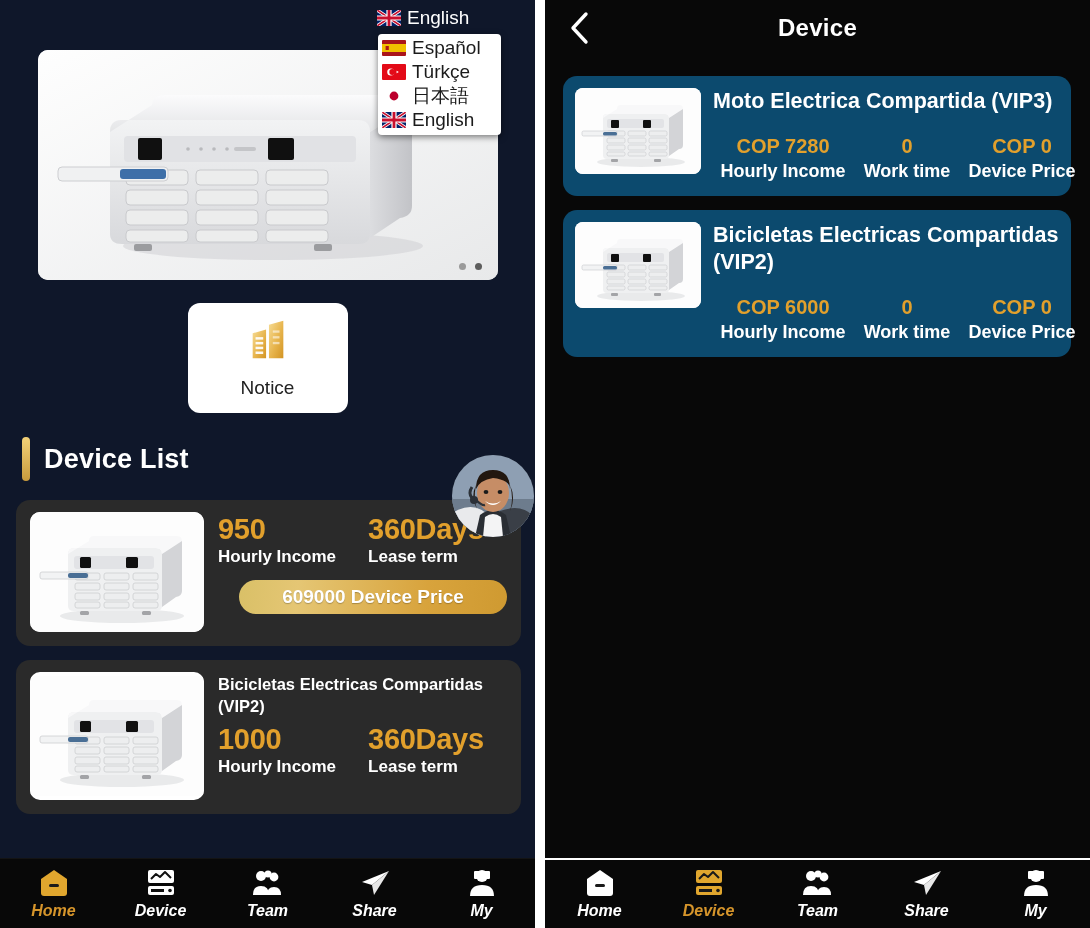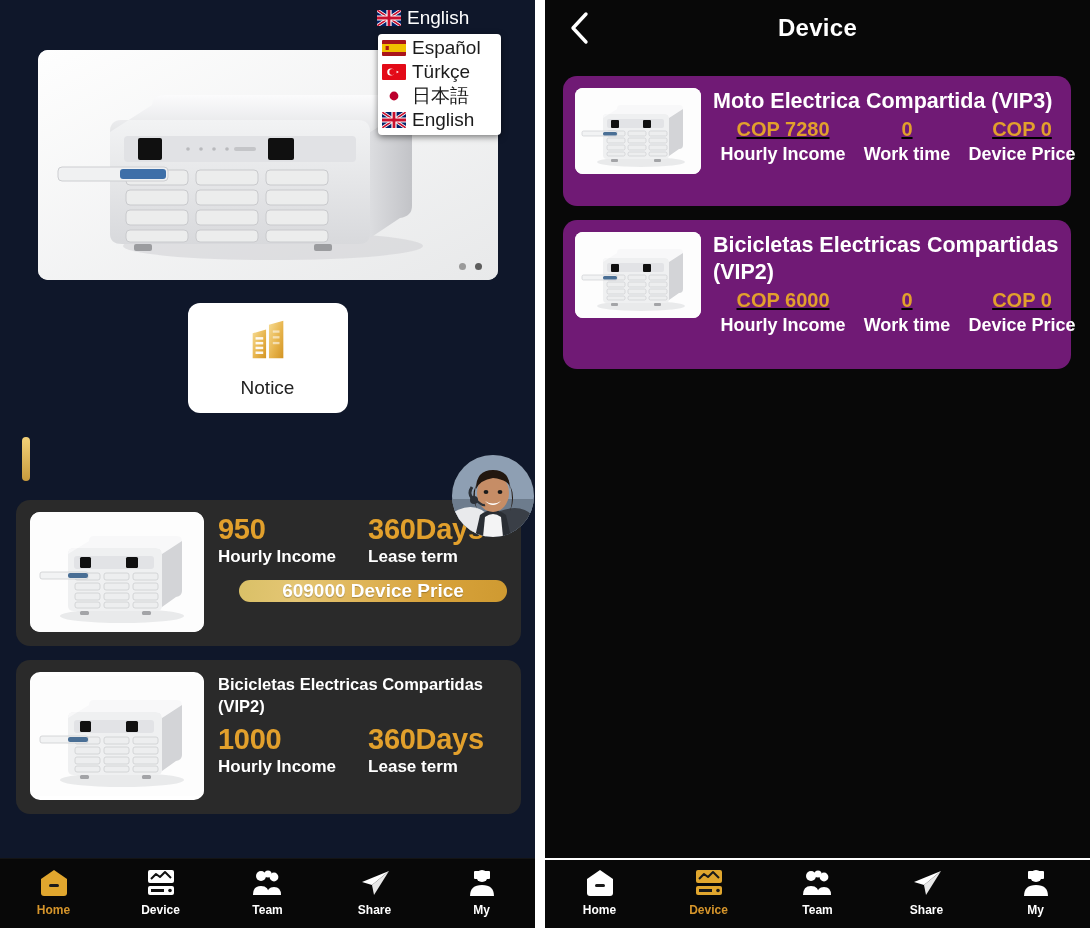--- a/index.html
+++ b/index.html
@@ -83,21 +83,21 @@
   }
   .dev-thumb.tall { height: 128px; }
   .dev-thumb svg { width: 100%; height: 100%; display: block; }
   .dev-body { flex: 1 1 auto; min-width: 0; padding-top: 1px; }
   .dev-name { color: #fff; font-size: 16.5px; font-weight: bold; line-height: 22px; margin-bottom: 6px; }
   .dev-stats { display: flex; gap: 32px; }
   .stat { min-width: 0; }
   .stat-val { color: #e2a02c; font-size: 29px; font-weight: bold; line-height: 33px; letter-spacing: -.3px; }
   .stat-lbl { color: #fff; font-size: 17px; font-weight: bold; line-height: 22px; white-space: nowrap; }
   .price-btn {
-    display: block; margin: 12px 0 0 auto; width: 268px; height: 22px;
+    display: block; margin: 12px 0 0 auto; width: 268px; height: 34px;
     border: none; border-radius: 19px; cursor: pointer;
     background: linear-gradient(95deg,#d9c067 0%,#e5c674 22%,#d8a33c 70%,#cf9a31 100%);
     color: #fff; font-size: 19px; font-weight: bold;
     font-family: "Liberation Sans", sans-serif;
     text-shadow: 0 1px 1px rgba(0,0,0,.25);
   }
 
   
   .r-header { position: relative; height: 56px; display: flex; align-items: center; }
   .back-btn {
@@ -105,46 +105,46 @@
     display: flex; align-items: center; justify-content: center;
     background: none; border: none; cursor: pointer;
   }
   .r-title {
     width: 100%; text-align: center; color: #fff; font-size: 24px;
     font-weight: 600; letter-spacing: .3px;
   }
 
   
   .r-list { position: absolute; left: 18px; top: 76px; width: 508px; }
-  .r-card { background: #701a75; border-radius: 14px; padding: 12px 10px 32px 12px; margin-bottom: 14px; }
+  .r-card { background: #0c4a6e; border-radius: 14px; padding: 12px 10px 13px 12px; margin-bottom: 14px; }
   .r-card-row { display: flex; gap: 12px; align-items: flex-start; }
   .r-thumb { flex: 0 0 126px; width: 126px; height: 86px; background: #fff; border-radius: 8px; overflow: hidden; }
   .r-thumb svg { width: 100%; height: 100%; display: block; }
   .r-body { flex: 1 1 auto; min-width: 0; }
   .r-name { color: #fff; font-size: 21.5px; font-weight: bold; line-height: 27px; }
-  .r-vals { display: flex; align-items: flex-end; margin-top: 1px; text-decoration: underline; }
+  .r-vals { display: flex; align-items: flex-end; margin-top: 18px; }
   .r-val { color: #e2a02c; font-size: 20px; font-weight: bold; line-height: 26px; text-align: center; }
   .r-lbls { display: flex; margin-top: 0px; }
   .r-lbl { color: #fff; font-size: 18px; font-weight: bold; line-height: 24px; text-align: center; white-space: nowrap; }
   .c1 { flex: 0 0 140px; }  .c2 { flex: 0 0 108px; }  .c3 { flex: 0 0 122px; }
 
   
   .tabbar {
     position: absolute; left: 0; bottom: 0; width: 100%; height: 70px;
     background: #080808; display: flex; align-items: center;
     border-top: 1px solid #141414;
   }
   .tabbar.r { border-top: 2px solid #ffffff; }
   .tab {
     flex: 1 1 0; display: flex; flex-direction: column;
     align-items: center; justify-content: center; gap: 3px; cursor: pointer;
     background: none; border: none; font-family: "Liberation Sans", sans-serif;
   }
   .tab-ico { width: 32px; height: 30px; display: block; }
-  .tab-lbl { font-size: 12px; font-weight: bold; color: #ffffff; line-height: 19px; }
+  .tab-lbl { font-size: 16px; font-weight: bold; color: #ffffff; line-height: 19px; font-style: italic; }
   .tab.active .tab-lbl { color: #d6952b; }
 </style>
 </head>
 <body>
 
 <div class="screen">
 
   <div class="panel-left">
 
     <div class="lang-wrap">
@@ -283,20 +283,21 @@
               <rect x="29" y="20" width="7" height="2.4"></rect>
             <rect x="29" y="26" width="7" height="2.4"></rect>
           </g>
         </svg>
         <span class="tile-label">Notice</span>
       </div>
     </div>
 
     <div class="section-head">
       <span class="accent-bar"></span>
+      <span class="section-title">Device List</span>
     </div>
 
     <div class="support left">
       <svg viewBox="0 0 82 82">
         <rect width="82" height="82" fill="#8e9fb3"></rect>
         <rect y="44" width="82" height="38" fill="#6d7c8d"></rect>
         <path d="M0 58 q20-12 34 0 v24 h-34z" fill="#e9eaec"></path>
         <path d="M48 56 q22-8 34 6 v20 h-34z" fill="#3a3f47"></path>
         <path d="M28 60 q13-10 26 0 l5 22 h-36z" fill="#2a2e34"></path>
         <path d="M33 62 q8-6 16 0 l2 20 h-20z" fill="#f4f4f5"></path>

